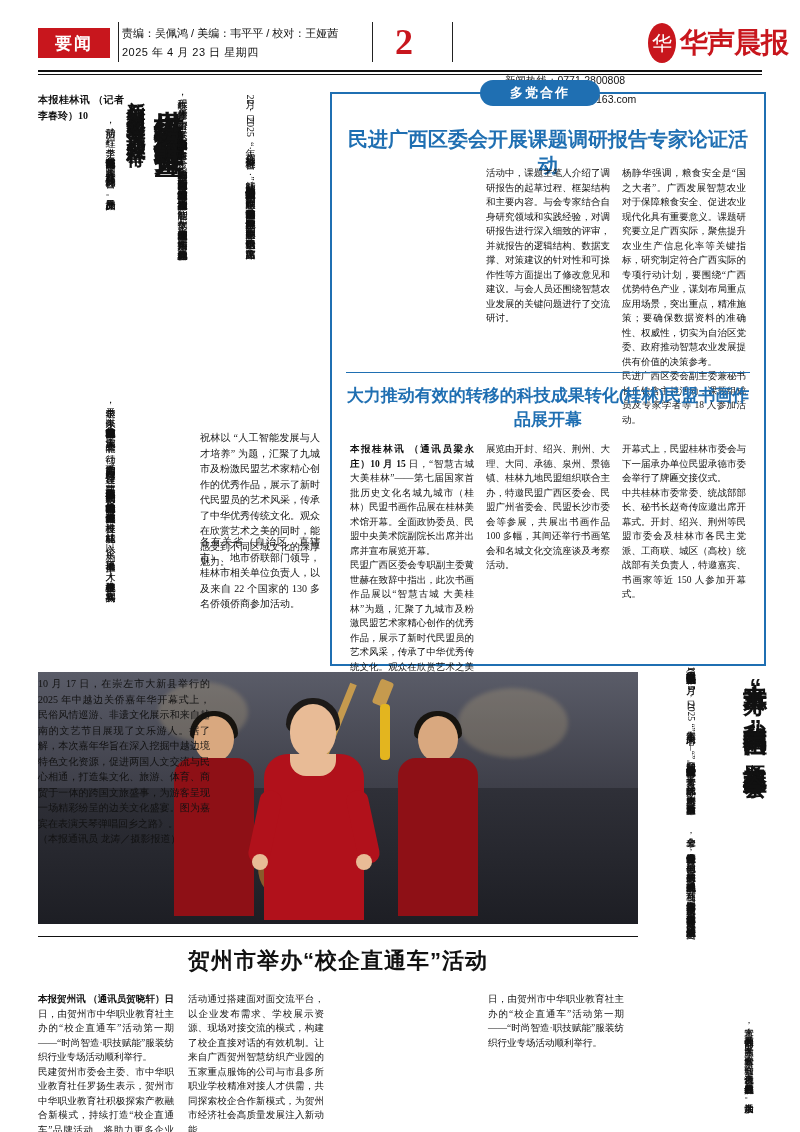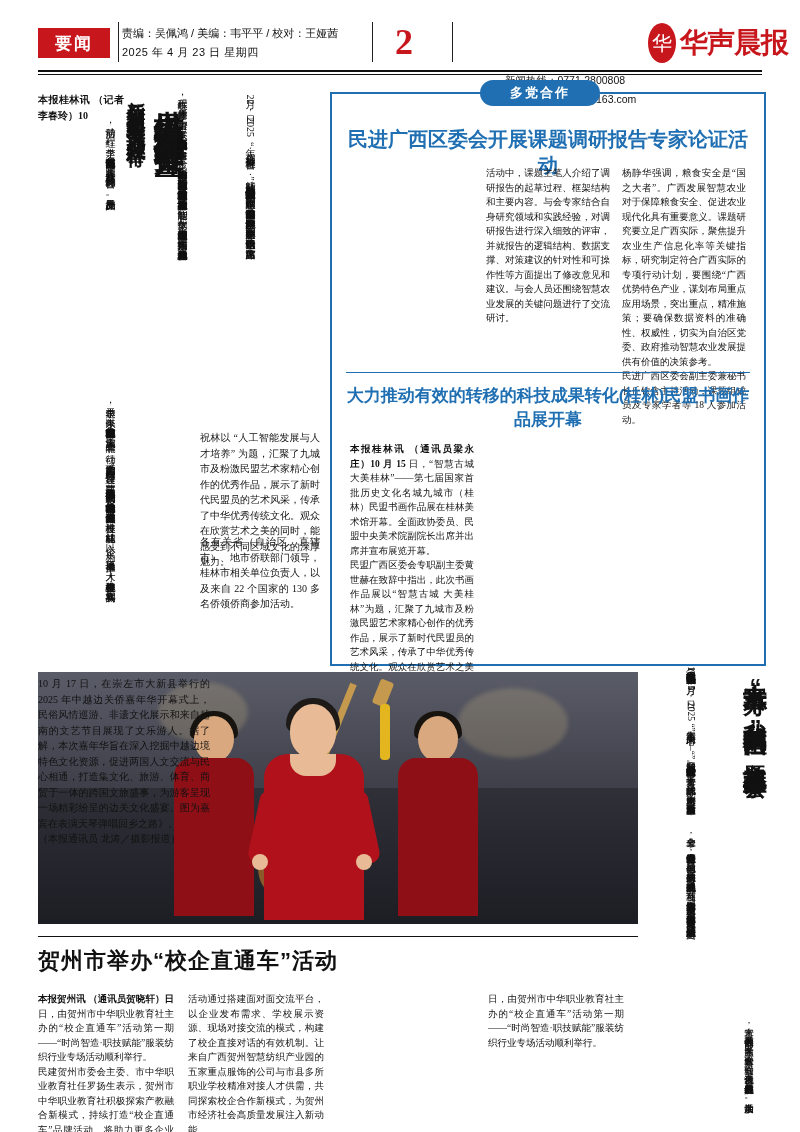--- a/index.html
+++ b/index.html
@@ -85,21 +85,21 @@
   .ps-body{position:absolute;left:6px;top:42px;width:80px;height:158px;border-radius:18px 18px 0 0;background:#8e1016;}
   .glow{position:absolute;border-radius:50%;background:rgba(255,220,150,.18);filter:blur(2px);}
 
   
   .rvh{position:absolute;right:30px;top:664px;width:120px;height:356px;}
   .rvh-col{position:absolute;top:0;writing-mode:vertical-rl;text-orientation:upright;font-weight:bold;
     color:#111;font-family:"Liberation Sans",sans-serif;font-size:24px;line-height:30px;letter-spacing:2px;height:340px;right:0;}
   .rcol{position:absolute;font-size:9.5px;line-height:14.5px;color:#111;text-align:justify;}
 
   
-  .bottom-head{position:absolute;left:38px;top:946px;width:600px;text-align:left;font-weight:bold;
+  .bottom-head{position:absolute;left:38px;top:946px;width:600px;text-align:center;font-weight:bold;
     font-size:22px;line-height:30px;color:#111;font-family:"Liberation Sans",sans-serif;letter-spacing:1px;}
   .hr-thin{position:absolute;height:1px;background:#111;}
 </style>
 </head>
 <body>
 
 <div class="page">
 
   <div class="masthead">
     <div class="mh-badge">要闻</div>
@@ -154,20 +154,25 @@
     </div>
 
     <div class="divline" style="top:278px;"></div>
 
     <div class="blue-head bh2">大力推动有效的转移的科技成果转化(桂林)民盟书画作品展开幕</div>
 
     <div class="bcol" style="left:18px;top:348px;width:124px;">
       <span class="lead">本报桂林讯 （通讯员梁永庄）10 月 15</span>
       <span>日，“智慧古城 大美桂林”——第七届国家首批历史文化名城九城市（桂林）民盟书画作品展在桂林美术馆开幕。全面政协委员、民盟中央美术院副院长出席并出席并宣布展览开幕。</span>
       <br><span>民盟广西区委会专职副主委黄世赫在致辞中指出，此次书画作品展以“智慧古城 大美桂林”为题，汇聚了九城市及粉激民盟艺术家精心创作的优秀作品，展示了新时代民盟员的艺术风采，传承了中华优秀传统文化。观众在欣赏艺术之美的同时，能感受到不同区域文化的深厚魅力。</span>
+    </div>
+    <div class="bcol" style="left:154px;top:348px;width:124px;">展览由开封、绍兴、荆州、大理、大同、承德、泉州、景德镇、桂林九地民盟组织联合主办，特邀民盟广西区委会、民盟广州省委会、民盟长沙市委会等参展，共展出书画作品 100 多幅，其间还举行书画笔会和名城文化交流座谈及考察活动。</div>
+    <div class="bcol" style="left:290px;top:348px;width:124px;">
+      <span>开幕式上，民盟桂林市委会与下一届承办单位民盟承德市委会举行了牌匾交接仪式。</span>
+      <br><span>中共桂林市委常委、统战部部长、秘书长赵奇传应邀出席开幕式。开封、绍兴、荆州等民盟市委会及桂林市各民主党派、工商联、城区（高校）统战部有关负责人，特邀嘉宾、书画家等近 150 人参加开幕式。</span>
     </div>
   </div>
 
   <div class="photoblock">
     <div class="ph-sky"></div>
     <div class="ph-floor"></div>
     <div class="glow" style="left:120px;top:10px;width:90px;height:60px;"></div>
     <div class="glow" style="left:420px;top:16px;width:110px;height:70px;"></div>
   </div>
 

